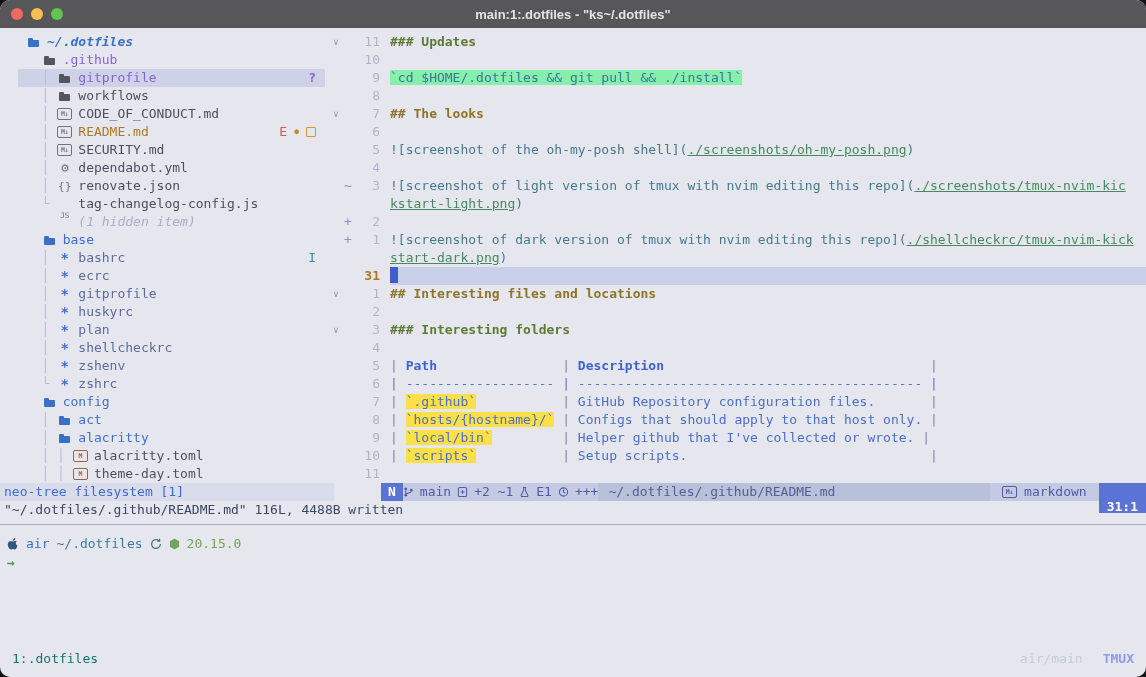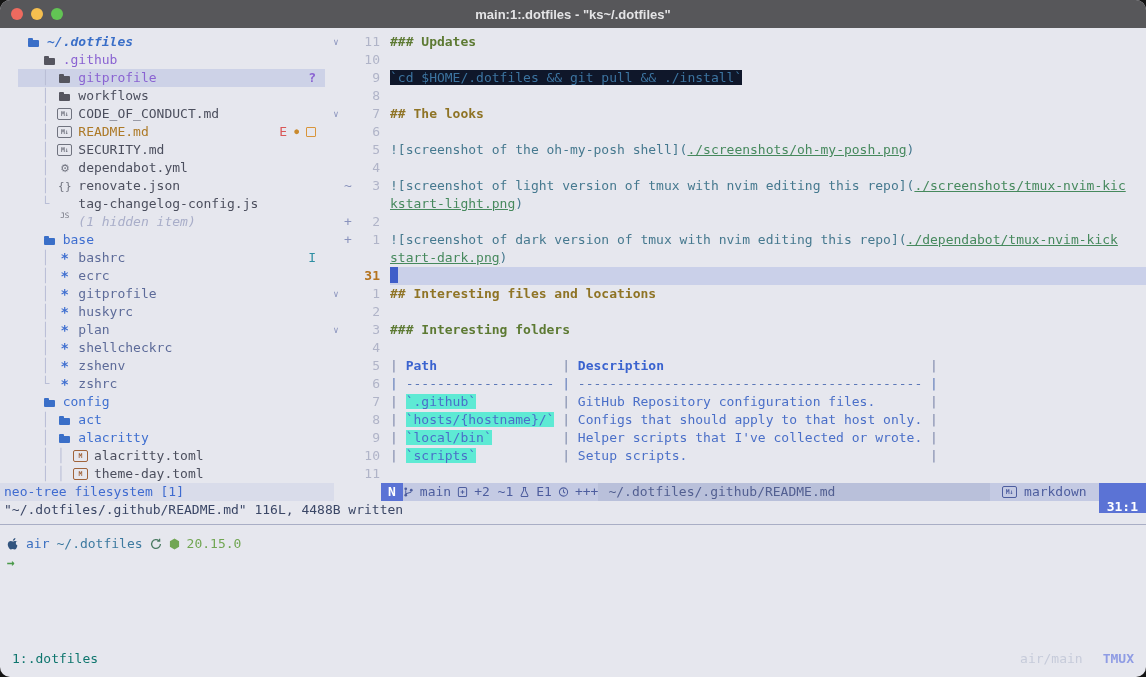--- a/index.html
+++ b/index.html
@@ -51,28 +51,28 @@
   .ed-row{display:flex;height:18px;line-height:18px;white-space:pre;}
   .ed-fold{width:12px;color:#8a93bd;font-size:9px;text-align:center;flex:none;}
   .ed-sign{width:12px;color:#8a93bd;text-align:center;flex:none;}
   .ed-num{width:26px;text-align:right;color:#b0b4c8;flex:none;}
   .ed-num.current{color:#b5741f;font-weight:700;}
   .ed-text{margin-left:10px;flex:1;}
   .ed-row.cursorline .ed-text{background:#cad0e9;}
   .cursor-block{display:inline-block;width:8px;height:16px;background:#3f5ec9;vertical-align:-3px;}
   .s-h2{color:#8f7425;font-weight:700}
   .s-h3{color:#5d7a33;font-weight:700}
-  .s-codeline{color:#3c74a0;background:#0f172a}
+  .s-codeline{color:#3c74a0;background:#86efac}
   .s-mdtext{color:#46798f}
   .s-mdlink{color:#46895d;text-decoration:underline}
   .s-pipe{color:#7d89ab}
   .s-th{color:#3a63cf;font-weight:700}
   .s-td{color:#4a6fc8}
   .s-tsep{color:#5c78b8}
-  .s-codespan{color:#4a6fc8;background:#5eead4}
+  .s-codespan{color:#4a6fc8;background:#fde047}
   
   .statusband{position:absolute;top:455px;left:0;right:0;height:18px;display:flex;line-height:18px;gap:47px;}
   .nt-status{width:330px;flex:none;background:#d9dcea;color:#3f6bd0;padding-left:4px;}
   .vim-status{flex:1;display:flex;background:#c4cae3;color:#4d5d9e;}
   .mode{background:#5b73d5;color:#fff;font-weight:700;padding:0 7px;flex:none;}
   .left-stats{display:flex;align-items:center;gap:6px;padding:0 0;flex:none;}
   .left-stats svg{flex:none;}
   .file-seg{flex:1;background:#b9c0da;color:#525f91;padding:0 10px;}
   .ft-seg{display:flex;align-items:center;gap:7px;padding:0 12px;flex:none;}
   .pos{background:#5b73d5;color:#fff;font-weight:700;padding:15px 8px;flex:none;}
@@ -141,32 +141,32 @@
         <div class="ed-row"><span class="ed-fold"> </span><span class="ed-sign"> </span><span class="ed-num">10</span><span class="ed-text"></span></div>
         <div class="ed-row"><span class="ed-fold"> </span><span class="ed-sign"> </span><span class="ed-num">9</span><span class="ed-text"><span class="s-codeline">`cd $HOME/.dotfiles &amp;&amp; git pull &amp;&amp; ./install`</span></span></div>
         <div class="ed-row"><span class="ed-fold"> </span><span class="ed-sign"> </span><span class="ed-num">8</span><span class="ed-text"></span></div>
         <div class="ed-row"><span class="ed-fold">∨</span><span class="ed-sign"> </span><span class="ed-num">7</span><span class="ed-text"><span class="s-h2">## The looks</span></span></div>
         <div class="ed-row"><span class="ed-fold"> </span><span class="ed-sign"> </span><span class="ed-num">6</span><span class="ed-text"></span></div>
         <div class="ed-row"><span class="ed-fold"> </span><span class="ed-sign"> </span><span class="ed-num">5</span><span class="ed-text"><span class="s-mdtext">![screenshot of the oh-my-posh shell](</span><span class="s-mdlink">./screenshots/oh-my-posh.png</span><span class="s-mdtext">)</span></span></div>
         <div class="ed-row"><span class="ed-fold"> </span><span class="ed-sign"> </span><span class="ed-num">4</span><span class="ed-text"></span></div>
         <div class="ed-row"><span class="ed-fold"> </span><span class="ed-sign">~</span><span class="ed-num">3</span><span class="ed-text"><span class="s-mdtext">![screenshot of light version of tmux with nvim editing this repo](</span><span class="s-mdlink">./screenshots/tmux-nvim-kic</span></span></div>
         <div class="ed-row"><span class="ed-fold"> </span><span class="ed-sign"> </span><span class="ed-num"></span><span class="ed-text"><span class="s-mdlink">kstart-light.png</span><span class="s-mdtext">)</span></span></div>
         <div class="ed-row"><span class="ed-fold"> </span><span class="ed-sign">+</span><span class="ed-num">2</span><span class="ed-text"></span></div>
-        <div class="ed-row"><span class="ed-fold"> </span><span class="ed-sign">+</span><span class="ed-num">1</span><span class="ed-text"><span class="s-mdtext">![screenshot of dark version of tmux with nvim editing this repo](</span><span class="s-mdlink">./dependabot/tmux-nvim-kick</span></span></div>
+        <div class="ed-row"><span class="ed-fold"> </span><span class="ed-sign">+</span><span class="ed-num">1</span><span class="ed-text"><span class="s-mdtext">![screenshot of dark version of tmux with nvim editing this repo](</span><span class="s-mdlink">./shellcheckrc/tmux-nvim-kick</span></span></div>
         <div class="ed-row"><span class="ed-fold"> </span><span class="ed-sign"> </span><span class="ed-num"></span><span class="ed-text"><span class="s-mdlink">start-dark.png</span><span class="s-mdtext">)</span></span></div>
         <div class="ed-row cursorline"><span class="ed-fold"> </span><span class="ed-sign"> </span><span class="ed-num current">31</span><span class="ed-text"><span class="cursor-block"></span></span></div>
         <div class="ed-row"><span class="ed-fold">∨</span><span class="ed-sign"> </span><span class="ed-num">1</span><span class="ed-text"><span class="s-h2">## Interesting files and locations</span></span></div>
         <div class="ed-row"><span class="ed-fold"> </span><span class="ed-sign"> </span><span class="ed-num">2</span><span class="ed-text"></span></div>
         <div class="ed-row"><span class="ed-fold">∨</span><span class="ed-sign"> </span><span class="ed-num">3</span><span class="ed-text"><span class="s-h3">### Interesting folders</span></span></div>
         <div class="ed-row"><span class="ed-fold"> </span><span class="ed-sign"> </span><span class="ed-num">4</span><span class="ed-text"></span></div>
         <div class="ed-row"><span class="ed-fold"> </span><span class="ed-sign"> </span><span class="ed-num">5</span><span class="ed-text"><span class="s-pipe">| </span><span class="s-th">Path</span><span class="s-pipe">                | </span><span class="s-th">Description</span><span class="s-pipe">                                  |</span></span></div>
         <div class="ed-row"><span class="ed-fold"> </span><span class="ed-sign"> </span><span class="ed-num">6</span><span class="ed-text"><span class="s-tsep">| ------------------- | -------------------------------------------- |</span></span></div>
         <div class="ed-row"><span class="ed-fold"> </span><span class="ed-sign"> </span><span class="ed-num">7</span><span class="ed-text"><span class="s-pipe">| </span><span class="s-codespan">`.github`</span><span class="s-pipe">           | </span><span class="s-td">GitHub Repository configuration files.</span><span class="s-pipe">       |</span></span></div>
         <div class="ed-row"><span class="ed-fold"> </span><span class="ed-sign"> </span><span class="ed-num">8</span><span class="ed-text"><span class="s-pipe">| </span><span class="s-codespan">`hosts/{hostname}/`</span><span class="s-pipe"> | </span><span class="s-td">Configs that should apply to that host only.</span><span class="s-pipe"> |</span></span></div>
-        <div class="ed-row"><span class="ed-fold"> </span><span class="ed-sign"> </span><span class="ed-num">9</span><span class="ed-text"><span class="s-pipe">| </span><span class="s-codespan">`local/bin`</span><span class="s-pipe">         | </span><span class="s-td">Helper scripts that I've collected or wrote.</span><span class="s-pipe"> |</span></span></div>
+        <div class="ed-row"><span class="ed-fold"> </span><span class="ed-sign"> </span><span class="ed-num">9</span><span class="ed-text"><span class="s-pipe">| </span><span class="s-codespan">`local/bin`</span><span class="s-pipe">         | </span><span class="s-td">Helper github that I've collected or wrote.</span><span class="s-pipe"> |</span></span></div>
         <div class="ed-row"><span class="ed-fold"> </span><span class="ed-sign"> </span><span class="ed-num">10</span><span class="ed-text"><span class="s-pipe">| </span><span class="s-codespan">`scripts`</span><span class="s-pipe">           | </span><span class="s-td">Setup scripts.</span><span class="s-pipe">                               |</span></span></div>
         <div class="ed-row"><span class="ed-fold"> </span><span class="ed-sign"> </span><span class="ed-num">11</span><span class="ed-text"></span></div>
       </div>
 
     <div class="statusband">
       <div class="nt-status">neo-tree filesystem [1]</div>
       <div class="vim-status">
         <span class="mode">N</span>
         <span class="left-stats">
           <svg width="11" height="12" viewBox="0 0 12 12">

